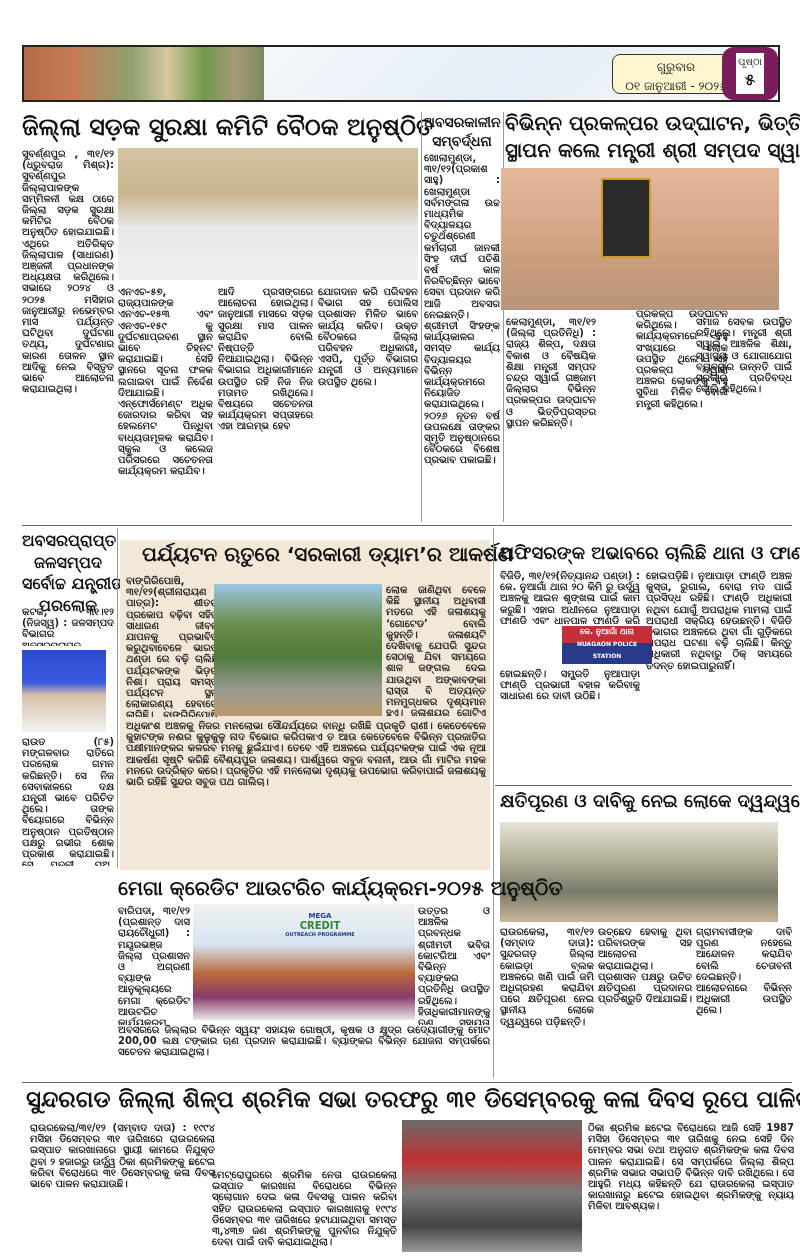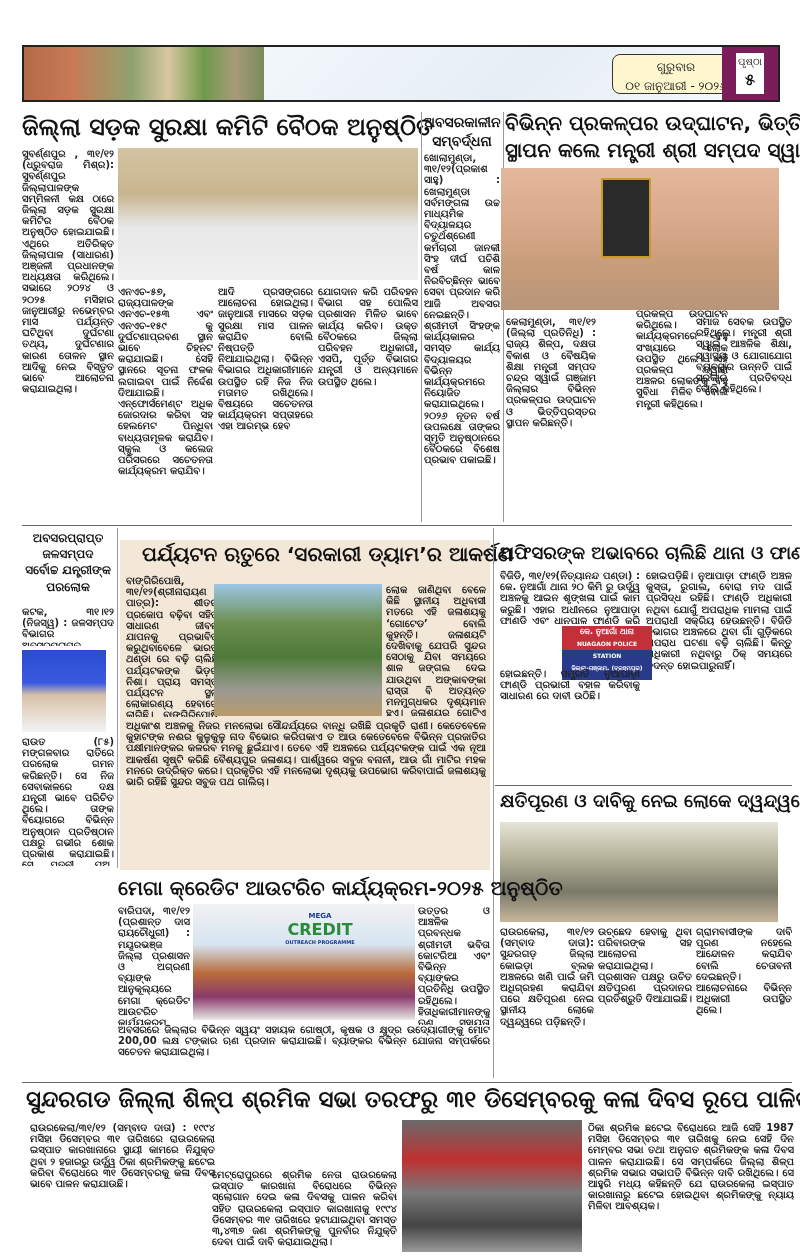--- a/index.html
+++ b/index.html
@@ -6,21 +6,21 @@
   body { width: 800px; height: 1258px; background: #fff; font-family: "DejaVu Sans", sans-serif; color: #111; overflow: hidden; position: relative; }
   .abs { position: absolute; }
   .masthead { left: 22px; top: 45px; width: 758px; height: 57px; border: 2px solid #222; display: flex; overflow: hidden; }
   .logo { width: 82px; height: 100%; background: #f8f4e4; display: flex; flex-direction: column; align-items: center; justify-content: center; }
   .logo-main { font-size: 26px; font-weight: bold; color: #111; line-height: 1; }
   .logo-sub { font-size: 5px; background: #222; color: #fff; padding: 0 3px; margin-top: 2px; }
   .photo-strip { width: 240px; height: 100%; background: linear-gradient(90deg, #b46a4a 0%, #c77a55 20%, #8fa270 45%, #d8c7a0 60%, #6f9a4a 75%, #a89a7a 88%, #7a8a5a 100%); }
   .section-band { flex: 1; background: linear-gradient(135deg, #f2f7fb 0%, #e6eef5 50%, #f7fafc 100%); display: flex; align-items: center; position: relative; }
   .section-title { color: #1c8a3c; font-size: 34px; font-weight: bold; margin-left: 40px; letter-spacing: 2px; }
   .date-box { position: absolute; right: 38px; top: 7px; width: 128px; height: 40px; background: #fdf6cf; border: 1px solid #333; border-radius: 8px; text-align: center; font-size: 12px; line-height: 1.6; padding-top: 3px; }
-  .page-no { position: absolute; right: 0; top: 0; width: 56px; height: 100%; background: #7a1d5a; display: flex; flex-direction: column; align-items: center; justify-content: center; }
+  .page-no { position: absolute; right: 0; top: 0; width: 56px; height: 100%; background: #7a1d5a; display: flex; flex-direction: column; align-items: center; justify-content: center; border-radius: 12px; }
   .page-no-inner { background: #fff; width: 28px; text-align: center; font-size: 10px; line-height: 1.4; padding: 2px 0; }
   .page-no-inner b { font-size: 16px; display: block; }
   .headline { font-weight: bold; color: #111; white-space: nowrap; }
   .h1 { font-size: 24px; }
   .h2 { font-size: 20px; text-align: center; line-height: 1.35; }
   .h3 { font-size: 14px; text-align: center; line-height: 1.35; }
   .col { font-size: 10px; line-height: 11.2px; color: #222; text-align: justify; overflow: hidden; font-weight: bold; }
   .img { background: #999; overflow: hidden; }
   .meeting { background: linear-gradient(180deg, #d4c3a2 0%, #c9b58f 35%, #e8e8e8 60%, #f0f0f0 100%); }
   .ceremony { background: linear-gradient(180deg, #e4b89c 0%, #d8a88a 40%, #c79c7a 70%, #b8957a 100%); }
@@ -77,21 +77,21 @@
 </div>
 <div class="abs img ceremony" style="left:501px; top:168px; width:278px; height:142px;">
   <div class="abs plaque" style="left:100px; top:10px; width:50px; height:80px;"></div>
 </div>
 <div class="abs col" style="left:506px; top:316px; width:90px; height:204px;">କେଲାମୁଣ୍ଡା, ୩୧/୧୨ (ଜିଲ୍ଲା ପ୍ରତିନିଧି) : ରାଜ୍ୟ ଶିଳ୍ପ, ଦକ୍ଷତା ବିକାଶ ଓ ବୈଷୟିକ ଶିକ୍ଷା ମନ୍ତ୍ରୀ ସମ୍ପଦ ଚନ୍ଦ୍ର ସ୍ୱାଇଁ ଗଞ୍ଜାମ ଜିଲ୍ଲାର ବିଭିନ୍ନ ପ୍ରକଳ୍ପର ଉଦ୍‌ଘାଟନ ଓ ଭିତ୍ତିପ୍ରସ୍ତର ସ୍ଥାପନ କରିଛନ୍ତି।</div>
 <div class="abs col" style="left:600px; top:308px; width:92px; height:204px;margin-left:36px;">ପ୍ରକଳ୍ପ ଉଦ୍‌ଘାଟନ କରିଥିଲେ। କାର୍ଯ୍ୟକ୍ରମରେ ବହୁ ସଂଖ୍ୟାରେ ଲୋକ ଉପସ୍ଥିତ ଥିଲେ। ଏହି ପ୍ରକଳ୍ପ ଦ୍ୱାରା ଅଞ୍ଚଳର ଲୋକଙ୍କୁ ବହୁ ସୁବିଧା ମିଳିବ ବୋଲି ମନ୍ତ୍ରୀ କହିଥିଲେ।</div>
 <div class="abs col" style="left:696px; top:316px; width:96px; height:204px;">ସମାଜ ସେବକ ଉପସ୍ଥିତ ରହିଥିଲେ। ମନ୍ତ୍ରୀ ଶ୍ରୀ ସ୍ୱାଇଁ ଆଞ୍ଚଳିକ ଶିକ୍ଷା, ସ୍ୱାସ୍ଥ୍ୟ ଓ ଯୋଗାଯୋଗ ବ୍ୟବସ୍ଥାର ଉନ୍ନତି ପାଇଁ ସରକାର ପ୍ରତିବଦ୍ଧ ବୋଲି କହିଥିଲେ।</div>
 
 <div class="abs rule-h" style="left:22px; top:525px; width:770px;"></div>
 
-<div class="abs headline h3" style="left:22px; top:530px; width:92px; font-size:12px;">
+<div class="abs headline h3" style="left:22px; top:530px; width:92px; font-size:16px;">
   <div>ଅବସରପ୍ରାପ୍ତ</div>
   <div>ଜଳସମ୍ପଦ</div>
   <div>ସର୍ବୋଚ୍ଚ ଯନ୍ତ୍ରୀଙ୍କ</div>
   <div>ପରଲୋକ</div>
 </div>
 <div class="abs col" style="left:22px; top:606px; width:92px; height:40px;">କଟକ, ୩୧।୧୨ (ନିଜସ୍ୱ) : ଜଳସମ୍ପଦ ବିଭାଗର ଅବସରପ୍ରାପ୍ତ ସର୍ବୋଚ୍ଚଯନ୍ତ୍ରୀ ତଥା ମହାଦେବନିବାସ ୧୦୩୪ ପ୍ଲଟ ନିବାସୀ ଗୋବିନ୍ଦ ଚନ୍ଦ୍ର</div>
 <div class="abs img portrait" style="left:22px; top:650px; width:84px; height:82px;"></div>
 <div class="abs col" style="left:22px; top:736px; width:92px; height:130px;">ରାଉତ (୮୫) ମଙ୍ଗଳବାର ରାତିରେ ପରଲୋକ ଗମନ କରିଛନ୍ତି। ସେ ନିଜ ସେବାକାଳରେ ଦକ୍ଷ ଯନ୍ତ୍ରୀ ଭାବେ ପରିଚିତ ଥିଲେ। ତାଙ୍କ ବିୟୋଗରେ ବିଭିନ୍ନ ଅନୁଷ୍ଠାନ ପ୍ରତିଷ୍ଠାନ ପକ୍ଷରୁ ଗଭୀର ଶୋକ ପ୍ରକାଶ କରାଯାଇଛି। ସେ ପତ୍ନୀ, ପୁଅ, ବୋହୂ, ନାତି ନାତୁଣୀଙ୍କୁ ଛାଡ଼ି ଯାଇଛନ୍ତି।</div>
 
 <div class="abs rule-v" style="left:117px; top:528px; height:340px;"></div>
@@ -99,21 +99,21 @@
 <div class="abs box-beige" style="left:120px; top:540px; width:370px; height:330px;"></div>
 <div class="abs headline" style="left:126px; top:542px; font-size:20px;margin-left:16px;">ପର୍ଯ୍ୟଟନ ଋତୁରେ ‘ସରକାରୀ ଡ୍ୟାମ’ର ଆକର୍ଷଣ</div>
 <div class="abs col" style="left:126px; top:575px; width:92px; height:142px;">ବାଙ୍ଗିରିପୋଷି, ୩୧/୧୨(ଶ୍ରୀନାରାୟଣ ପାତ୍ର): ଶୀତର ପ୍ରକୋପ ବଢ଼ିବା ସହିତ ସାଧାରଣ ଜୀବନ ଯାପନକୁ ପ୍ରଭାବିତ କରୁଥିବାବେଳେ ଭାରତ ଥଣ୍ଡା ରେ ବଢ଼ି ଚାଲିଛି ପର୍ଯ୍ୟଟକଙ୍କ ଭିଡ଼ର ନିଶା। ପ୍ରାୟ ସମସ୍ତ ପର୍ଯ୍ୟଟନ ସ୍ଥଳ ଲୋକାରଣ୍ୟ ହେବାରେ ଲାଗିଛି। ବାଙ୍ଗିରିପୋଷି ମଧ୍ୟ ପର୍ଯ୍ୟଟକଙ୍କୁ ଆକୃଷ୍ଟ କରିବାରେ ଲାଗିଛି। ଶିମିଳିପାଳ ଅଭୟାରଣ୍ୟ ପାଦଦେଶରେ ଥିବା ଏହି ବ୍ଲକର</div>
 <div class="abs img road" style="left:214px; top:584px; width:168px; height:132px;"></div>
 <div class="abs col" style="left:386px; top:584px; width:100px; height:132px;">ଲୋକ ଜାଣିଥିବା ବେଳେ କିଛି ସ୍ଥାନୀୟ ଅଧିବାସୀ ମତରେ ଏହି ଜଳାଶୟକୁ ‘ଗୋଟେଡ’ ବୋଲି କୁହନ୍ତି। ଜଳାଶୟଟି ଦେଖିବାକୁ ଯେପରି ସୁନ୍ଦର ସେଠାକୁ ଯିବା ସମୟରେ ଶାଳ ଜଙ୍ଗଲ ଦେଇ ଯାଉଥିବା ଅଙ୍କାବଙ୍କା ରାସ୍ତା ବି ଅତ୍ୟନ୍ତ ମନମୁଗ୍ଧକର ଦୃଶ୍ୟମାନ ହୁଏ। ଜଳାଶୟର ଗୋଟିଏ ପାର୍ଶ୍ୱରେ ସବୁଜ ସବୁଜ ବନାନୀ ଓ ଅନ୍ୟ ପାର୍ଶ୍ୱକୁ ଘେରି ରହିଛି କିଛି ଗାଁ। ପୁଣି ଜଳାଶୟର ଚାରି</div>
 <div class="abs col" style="left:126px; top:720px; width:360px; height:146px;">ଅଧିକାଂଶ ଅଞ୍ଚଳକୁ ନିଜର ମନଲୋଭା ସୌନ୍ଦର୍ଯ୍ୟରେ ବାନ୍ଧି ରଖିଛି ପ୍ରକୃତି ରାଣୀ। କେତେବେଳେ କୁହାଟଙ୍କ ନଈର କୁଳୁକୁଳୁ ନାଦ ବିଭୋର କରିପକାଏ ତ ଆଉ କେତେବେଳେ ବିଭିନ୍ନ ପ୍ରଜାତିର ପକ୍ଷୀମାନଙ୍କର କଳରବ ମନକୁ ଛୁଇଁଯାଏ। ତେବେ ଏହି ଅଞ୍ଚଳରେ ପର୍ଯ୍ୟଟକଙ୍କ ପାଇଁ ଏକ ନୂଆ ଆକର୍ଷଣ ସୃଷ୍ଟି କରିଛି ବୈଶ୍ୟପୁର ଜଳାଶୟ। ପାର୍ଶ୍ୱରେ ସବୁଜ ବନାନୀ, ଆଉ ଗାଁ ମାଟିର ମହକ ମନରେ ଉଦ୍ରିକ୍ତ କରେ। ପ୍ରକୃତିର ଏହି ମନଲୋଭା ଦୃଶ୍ୟକୁ ଉପଭୋଗ କରିବାପାଇଁ ଜଳାଶୟକୁ ଭାରି ରହିଛି ସୁନ୍ଦର ସବୁଜ ପଥ ଗାଲିଚା।</div>
 
 <div class="abs headline" style="left:500px; top:542px; font-size:18px;">ଅଫିସରଙ୍କ ଅଭାବରେ ଚାଲିଛି ଥାନା ଓ ଫାଣ୍ଡି</div>
 <div class="abs col" style="left:500px; top:570px; width:140px; height:54px;">ବିଜିଡି, ୩୧/୧୨(ନିତ୍ୟାନନ୍ଦ ପଣ୍ଡା) : କେ. ନୁଆଗାଁ ଥାନା ୨୦ କିମି ରୁ ଉର୍ଦ୍ଧ୍ୱ ଅଞ୍ଚଳକୁ ଆଇନ ଶୃଙ୍ଖଳା ପାଇଁ କାମ କରୁଛି। ଏହାର ଅଧୀନରେ ନୁଆପାଡ଼ା ଫାଣ୍ଡି ଏବଂ ଧାନପାଳ ଫାଣ୍ଡି କରି ଦୁଇ ଗୋଟି ଫାଣ୍ଡି ରହିଛି। କିନ୍ତୁ ଆବଶ୍ୟକ ଅନୁସାରେ ଅଫିସର ଅଭାବରୁ କେ. ନୁଆଗାଁ ଥାନା ଅଞ୍ଚଳ ରେ ଆଇନ ଶୃଙ୍ଖଳା ବଜାୟ ରଖିବା ପାଇଁ ଅଧିକାରୀଙ୍କ ପ୍ରତି ବହୁତ ଚାପ ପଡ଼ୁଛି।</div>
 <div class="abs col" style="left:646px; top:570px; width:146px; height:210px;">ହୋଇପଡ଼ିଛି। ନୁଆପାଡ଼ା ଫାଣ୍ଡି ଅଞ୍ଚଳ କୁସ୍ତା, ରୁଗାଲ, ବୋରା ମଦ ପାଇଁ ପ୍ରସିଦ୍ଧ ରହିଛି। ଫାଣ୍ଡି ଅଧିକାରୀ ନଥିବା ଯୋଗୁଁ ଅପରାଧିକ ମାମଲା ପାଇଁ ଅପରାଧୀ ସକ୍ରିୟ ହେଉଛନ୍ତି। ବିଜିଡି ବିଭାଗର ଅଞ୍ଚଳରେ ଥିବା ଗାଁ ଗୁଡ଼ିକରେ ଅପରାଧ ଘଟଣା ବଢ଼ି ଚାଲିଛି। କିନ୍ତୁ ଅଧିକାରୀ ନଥିବାରୁ ଠିକ୍ ସମୟରେ ତଦନ୍ତ ହୋଇପାରୁନାହିଁ।</div>
-<div class="abs img police" style="left:562px; top:626px; width:90px; height:54px; font-size:8px; text-align:center; line-height:12px;">
+<div class="abs img police" style="left:562px; top:626px; width:90px; height:38px; font-size:8px; text-align:center; line-height:12px;">
   <div>କେ. ନୁଆଗାଁ ଥାନା</div>
   <div style="font-size:6px;">NUAGAON POLICE STATION</div>
   <div style="font-size:6px;">ଜିଲ୍ଲା-ଗଞ୍ଜାମ, (ବ୍ରହ୍ମପୁର)</div>
 </div>
 <div class="abs col" style="left:500px; top:668px; width:140px; height:110px;">ହୋଇଛନ୍ତି। ସମ୍ପ୍ରତି ନୁଆପାଡ଼ା ଫାଣ୍ଡି ପ୍ରଭାରୀ ବହାଳ କରିବାକୁ ସାଧାରଣ ରେ ଦାବୀ ଉଠିଛି।</div>
 
 <div class="abs rule-h" style="left:495px; top:785px; width:297px;"></div>
 
 <div class="abs headline" style="left:500px; top:790px; font-size:18px;">କ୍ଷତିପୂରଣ ଓ ଦାବିକୁ ନେଇ ଲୋକେ ଦ୍ୱନ୍ଦ୍ୱରେ</div>
 <div class="abs img crowd" style="left:500px; top:822px; width:278px; height:100px;"></div>
@@ -121,21 +121,21 @@
 <div class="abs col" style="left:598px; top:926px; width:94px; height:150px;">ଉଚ୍ଛେଦ ହେବାକୁ ଥିବା ପରିବାରଙ୍କ ସହ ଆଲୋଚନା କରାଯାଇଥିଲା। ପ୍ରଶାସନ ପକ୍ଷରୁ ଉଚିତ କ୍ଷତିପୂରଣ ପ୍ରଦାନର ପ୍ରତିଶ୍ରୁତି ଦିଆଯାଇଛି।</div>
 <div class="abs col" style="left:696px; top:926px; width:96px; height:150px;">ଗ୍ରାମବାସୀଙ୍କ ଦାବି ପୂରଣ ନହେଲେ ଆନ୍ଦୋଳନ କରାଯିବ ବୋଲି ଚେତାବନୀ ଦେଇଛନ୍ତି। ଆଲୋଚନାରେ ବିଭିନ୍ନ ଅଧିକାରୀ ଉପସ୍ଥିତ ଥିଲେ।</div>
 
 <div class="abs rule-v" style="left:493px; top:528px; height:550px;"></div>
 
 <div class="abs headline" style="left:118px; top:876px; font-size:20px;">ମେଗା କ୍ରେଡିଟ ଆଉଟରିଚ କାର୍ଯ୍ୟକ୍ରମ-୨୦୨୫ ଅନୁଷ୍ଠିତ</div>
 <div class="abs col" style="left:118px; top:905px; width:72px; height:120px;">ବାରିପଦା, ୩୧/୧୨ (ପ୍ରଶାନ୍ତ ଦାସ ରାୟଚୌଧୁରୀ) : ମୟୂରଭଞ୍ଜ ଜିଲ୍ଲା ପ୍ରଶାସନ ଓ ଅଗ୍ରଣୀ ବ୍ୟାଙ୍କ ଆନୁକୂଲ୍ୟରେ ମେଗା କ୍ରେଡିଟ ଆଉଟରିଚ କାର୍ଯ୍ୟକ୍ରମ ଅନୁଷ୍ଠିତ ହୋଇଯାଇଛି। ଏଥିରେ ମୁଖ୍ୟ ଅତିଥି ଭାବେ ବିଧାୟକ ଯୋଗଦେଇଥିଲେ।</div>
 <div class="abs img mega" style="left:193px; top:904px; width:222px; height:116px;">
   <div class="abs" style="left:72px; top:8px; width:110px; text-align:center; color:#1a3a8a; font-weight:bold;">
     <div style="font-size:7px;">MEGA</div>
-    <div style="font-size:16px; color:#2a8a3a;">CREDIT</div>
+    <div style="font-size:10px; color:#2a8a3a;">CREDIT</div>
     <div style="font-size:5px;">OUTREACH PROGRAMME</div>
   </div>
 </div>
 <div class="abs col" style="left:418px; top:905px; width:72px; height:120px;">ଉତ୍ତର ଓ ଆଞ୍ଚଳିକ ପ୍ରବନ୍ଧକ ଶ୍ରୀମତୀ ଭବିତା କୋଟରିଆ ଏବଂ ବିଭିନ୍ନ ବ୍ୟାଙ୍କର ପ୍ରତିନିଧି ଉପସ୍ଥିତ ରହିଥିଲେ। ହିତାଧିକାରୀମାନଙ୍କୁ ଋଣ ସହାୟତା ପତ୍ର ପ୍ରଦାନ କରାଯାଇଥିଲା।</div>
 <div class="abs col" style="left:118px; top:1024px; width:372px; height:54px;">ଅବସରରେ ଜିଲ୍ଲାର ବିଭିନ୍ନ ସ୍ୱୟଂ ସହାୟକ ଗୋଷ୍ଠୀ, କୃଷକ ଓ କ୍ଷୁଦ୍ର ଉଦ୍ୟୋଗୀଙ୍କୁ ମୋଟ 200,00 ଲକ୍ଷ ଟଙ୍କାର ଋଣ ପ୍ରଦାନ କରାଯାଇଛି। ବ୍ୟାଙ୍କର ବିଭିନ୍ନ ଯୋଜନା ସମ୍ପର୍କରେ ସଚେତନ କରାଯାଇଥିଲା।</div>
 
 <div class="abs rule-h" style="left:22px; top:1082px; width:770px;"></div>
 
 <div class="abs headline" style="left:26px; top:1086px; font-size:23px;">ସୁନ୍ଦରଗଡ ଜିଲ୍ଲା ଶିଳ୍ପ ଶ୍ରମିକ ସଭା ତରଫରୁ ୩୧ ଡିସେମ୍ବରକୁ କଳା ଦିବସ ରୂପେ ପାଳିତ</div>
 <div class="abs col" style="left:22px; top:1122px; width:185px; height:130px;margin-left:8px;">ରାଉରକେଲା/୩୧/୧୨ (ସମ୍ବାଦ ଦାତା) : ୧୯୯୪ ମସିହା ଡିସେମ୍ବର ୩୧ ତାରିଖରେ ରାଉରକେଲା ଇସ୍ପାତ କାରଖାନାରେ ସ୍ଥାୟୀ କାମରେ ନିଯୁକ୍ତ ଥିବା ୨ ହଜାରରୁ ଉର୍ଦ୍ଧ୍ୱ ଠିକା ଶ୍ରମିକଙ୍କୁ ଛଟେଇ କରିବା ବିରୋଧରେ ୩୧ ଡିସେମ୍ବରକୁ କଳା ଦିବସ ଭାବେ ପାଳନ କରାଯାଉଛି।</div>

